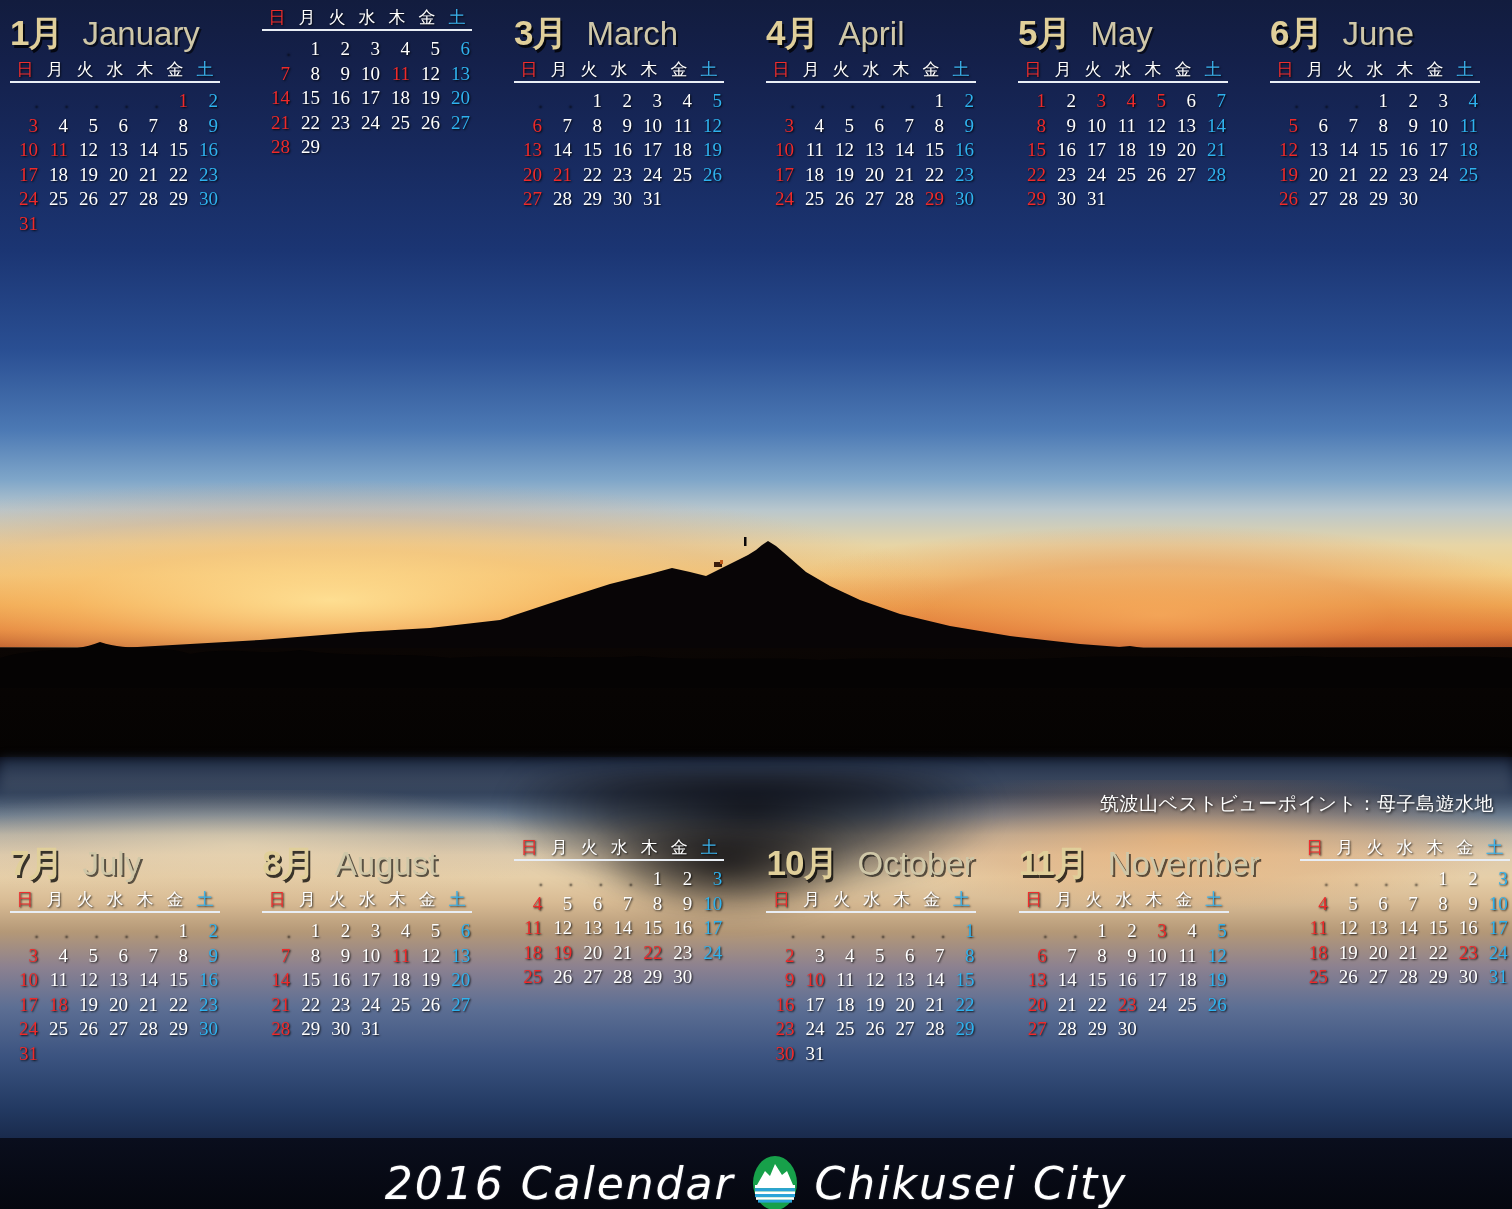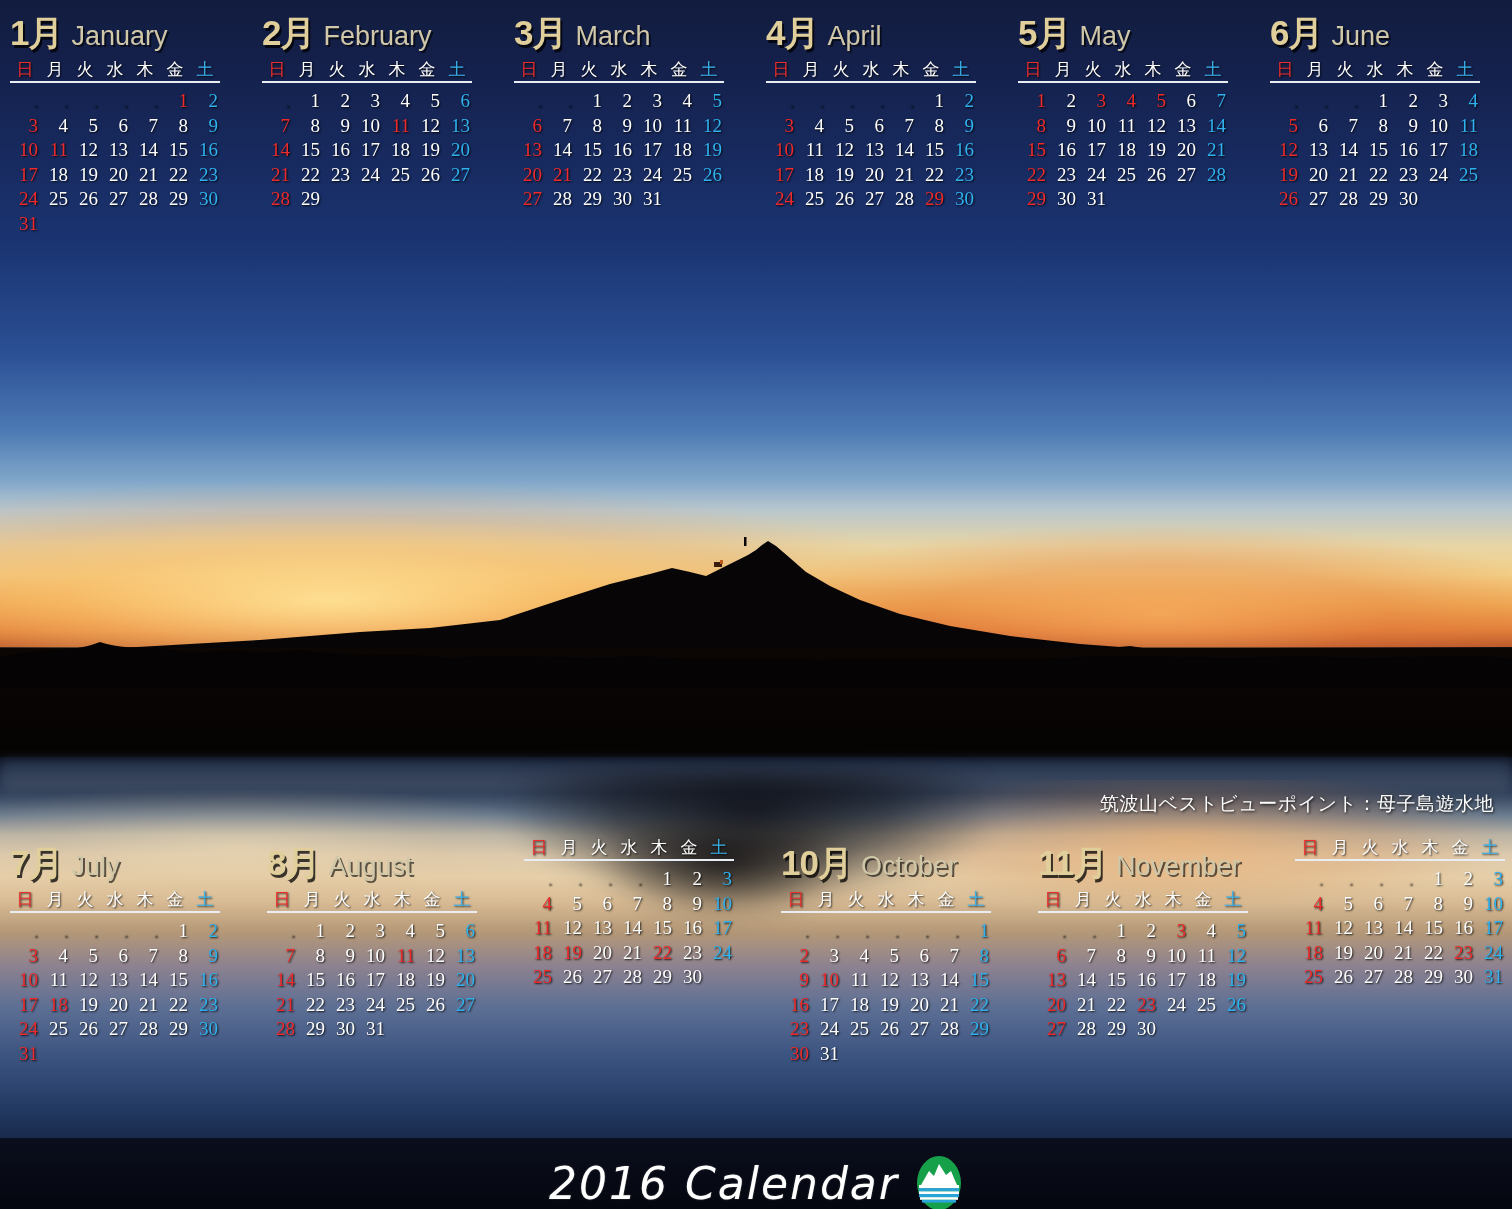--- a/index.html
+++ b/index.html
@@ -123,21 +123,21 @@
     height:42px;display:flex;align-items:flex-end;
   }
   .m-num{
     font-family:"Liberation Sans", sans-serif;
     font-weight:bold;font-size:35px;color:#e0cf9a;
     text-shadow:2px 3px 0 rgba(0,0,0,.75);
     letter-spacing:-1px;
   }
   .m-en{
     font-family:"Liberation Sans", sans-serif;
-    font-size:27px;color:#cfc7a8;margin-left:9px;
+    font-size:33px;color:#cfc7a8;margin-left:20px;
     text-shadow:2px 2px 0 rgba(0,0,0,.6);
   }
   .dow{
     display:grid;grid-template-columns:repeat(7,30px);
     font-family:"Liberation Sans", sans-serif;
     font-size:17px;line-height:19px;text-align:center;
     border-bottom:2px solid #e9eef5;padding-bottom:2px;width:210px;
   }
   .dow span{text-shadow:1px 1px 2px rgba(0,0,0,.8);}
   .dow .sun{color:#ef2d2d;}
@@ -280,24 +280,20 @@
           <span class="d-norm">25</span>
           <span class="d-norm">26</span>
           <span class="d-norm">27</span>
           <span class="d-norm">28</span>
           <span class="d-norm">29</span>
           <span class="d-sat">30</span>
           <span class="d-hol">31</span>
         </div>
       </div>
       <div class="month">
-        <div class="m-head">
-          <span class="m-num">2月</span>
-          <span class="m-en">February</span>
-        </div>
         <div class="dow">
           <span class="sun">日</span>
           <span class="wd">月</span>
           <span class="wd">火</span>
           <span class="wd">水</span>
           <span class="wd">木</span>
           <span class="wd">金</span>
           <span class="sat">土</span>
         </div>
         <div class="days">
@@ -847,15 +843,16 @@
         <path d="M6 30 L14 16 L19 21 L24 9 L31 20 L36 16 L42 30 Z" fill="#ffffff"></path>
         <rect x="4" y="30" width="40" height="3.2" fill="#ffffff"></rect>
         <rect x="4" y="33.2" width="40" height="3.2" fill="#2aa3d8"></rect>
         <rect x="4" y="36.4" width="40" height="2.6" fill="#ffffff"></rect>
         <rect x="4" y="39" width="40" height="3.2" fill="#2aa3d8"></rect>
         <rect x="5" y="42.2" width="38" height="2.6" fill="#ffffff"></rect>
         <rect x="7" y="44.8" width="34" height="2.8" fill="#2aa3d8"></rect>
       </svg>
     </span>
 
+    <span class="foot-txt">Chikusei City</span>
   </div>
 
 </div>
 
 </body></html>

